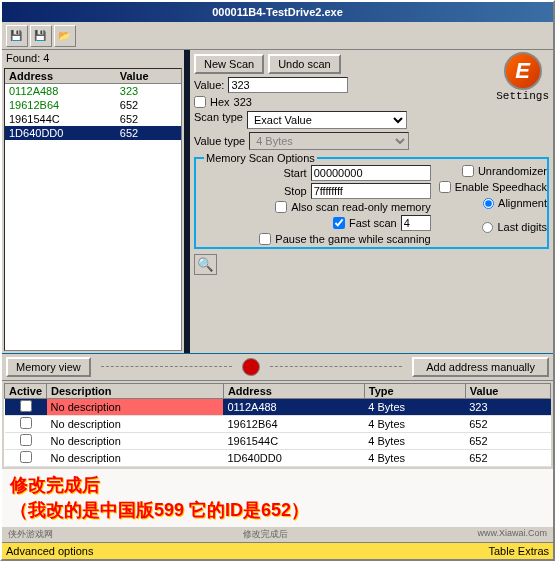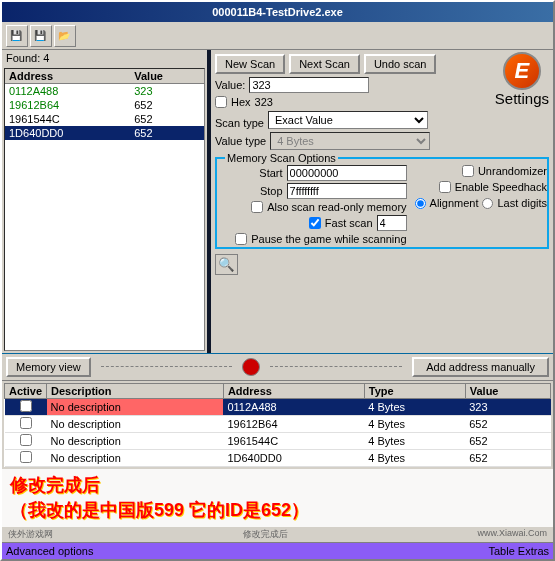--- a/index.html
+++ b/index.html
@@ -57,22 +57,22 @@
       align-items: center;
       justify-content: center;
       font-size: 10px;
     }
     .content-area {
       display: flex;
       flex: 1;
       overflow: hidden;
     }
     .left-panel {
-      width: 209px;
-      border-right: 4px solid #0f172a;
+      width: 188px;
+      border-right: 6px solid #0f172a;
       display: flex;
       flex-direction: column;
       background: #d4d0c8;
     }
     .found-bar {
       padding: 2px 4px;
       font-size: 11px;
       background: #d4d0c8;
     }
     .address-list {
@@ -138,21 +138,21 @@
       gap: 4px;
     }
     .value-label { font-size: 11px; }
     .hex-row {
       display: flex;
       align-items: center;
       gap: 4px;
     }
     .scan-type-row {
       display: flex;
-      align-items: flex-end;
+      align-items: flex-start;
       gap: 4px;
     }
     .value-type-row {
       display: flex;
       align-items: center;
       gap: 4px;
     }
     .select-field {
       background: #fff;
       border: 1px inset #808080;
@@ -194,21 +194,21 @@
     }
     .left-options { flex: 1; }
     .right-options { display: flex; flex-direction: column; gap: 2px; }
     .option-row {
       display: flex;
       align-items: center;
       gap: 4px;
       margin-bottom: 2px;
       justify-content: flex-end;
     }
-    .radio-group { display: flex; gap: 4px; }
+    .radio-group { display: flex; flex-direction: column; gap: 10px; }
     .cheatengine-logo {
       position: absolute;
       right: 4px;
       top: 2px;
       display: flex;
       flex-direction: column;
       align-items: center;
     }
     .logo-circle {
       width: 38px;
@@ -218,23 +218,24 @@
       display: flex;
       align-items: center;
       justify-content: center;
       color: #fff;
       font-size: 22px;
       font-weight: bold;
       font-style: italic;
       border: 2px solid #888;
     }
     .settings-text {
-      font-size: 15px;
+      font-size: 11px;
       color: #000;
       text-align: left;
+      font-family: Liberation Mono, monospace;
     }
     .bottom-section {
       display: flex;
       flex-direction: column;
       border-top: 1px solid #0369a1;
       background: #d4d0c8;
     }
     .memory-view-bar {
       display: flex;
       align-items: center;
@@ -316,21 +317,21 @@
       padding: 1px 6px;
       font-size: 9px;
       color: #666;
     }
     .status-bar {
       display: flex;
       justify-content: space-between;
       border-top: 1px solid #808080;
       padding: 2px 4px;
       font-size: 11px;
-      background: #8b5cf6;
+      background: #fde047;
     }
     input[type="checkbox"] { width: 12px; height: 12px; }
     input[type="radio"] { width: 11px; height: 11px; }
   </style>
 </head>
 <body>
 
 <div class="window">
 
   <div class="title-bar">
@@ -379,21 +380,20 @@
 
     <div class="right-panel">
 
       <div class="cheatengine-logo">
         <div class="logo-circle">E</div>
         <span class="settings-text">Settings</span>
       </div>
 
       <div class="scan-buttons">
         <button class="btn">New Scan</button>
-        <button class="btn">Next Scan</button>
         <button class="btn">Undo scan</button>
       </div>
 
       <div class="value-row">
         <span class="value-label">Value:</span>
         <input class="input-field" type="text" value="323" style="">
       </div>
 
       <div class="hex-row">
         <input type="checkbox" style="">

